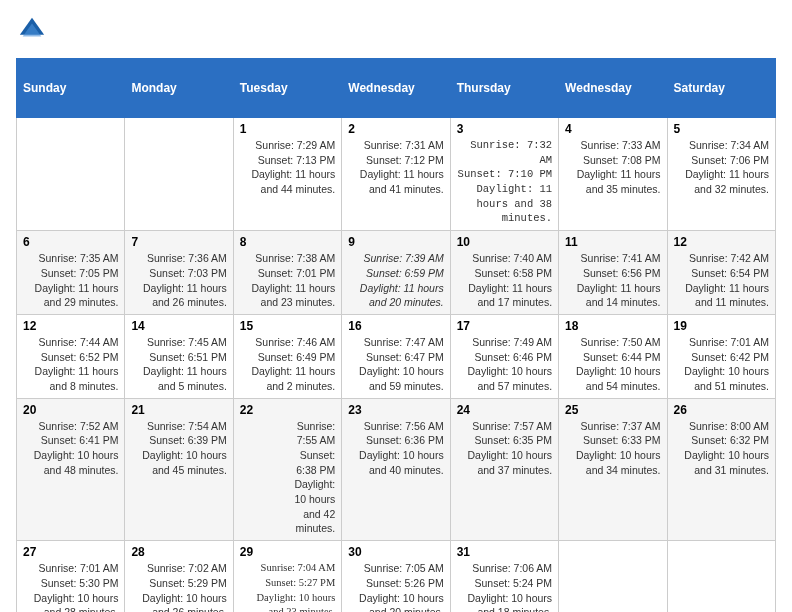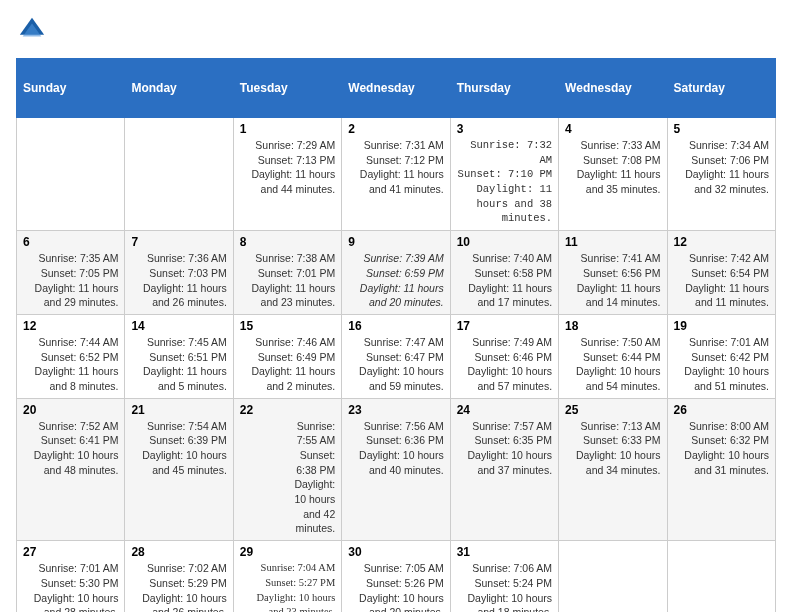--- a/index.html
+++ b/index.html
@@ -269,21 +269,21 @@
 Daylight: 10 hours and 40 minutes.</div>
         </td>
         <td>
           <div class="day-num">24</div>
           <div class="day-detail" style="white-space: pre-line;">Sunrise: 7:57 AM
 Sunset: 6:35 PM
 Daylight: 10 hours and 37 minutes.</div>
         </td>
         <td>
           <div class="day-num">25</div>
-          <div class="day-detail" style="white-space: pre-line;">Sunrise: 7:13 AM
+          <div class="day-detail" style="white-space: pre-line;">Sunrise: 7:37 AM
 Sunset: 6:33 PM
 Daylight: 10 hours and 34 minutes.</div>
         </td>
         <td>
           <div class="day-num">26</div>
           <div class="day-detail" style="white-space: pre-line;">Sunrise: 8:00 AM
 Sunset: 6:32 PM
 Daylight: 10 hours and 31 minutes.</div>
         </td>
       </tr>

